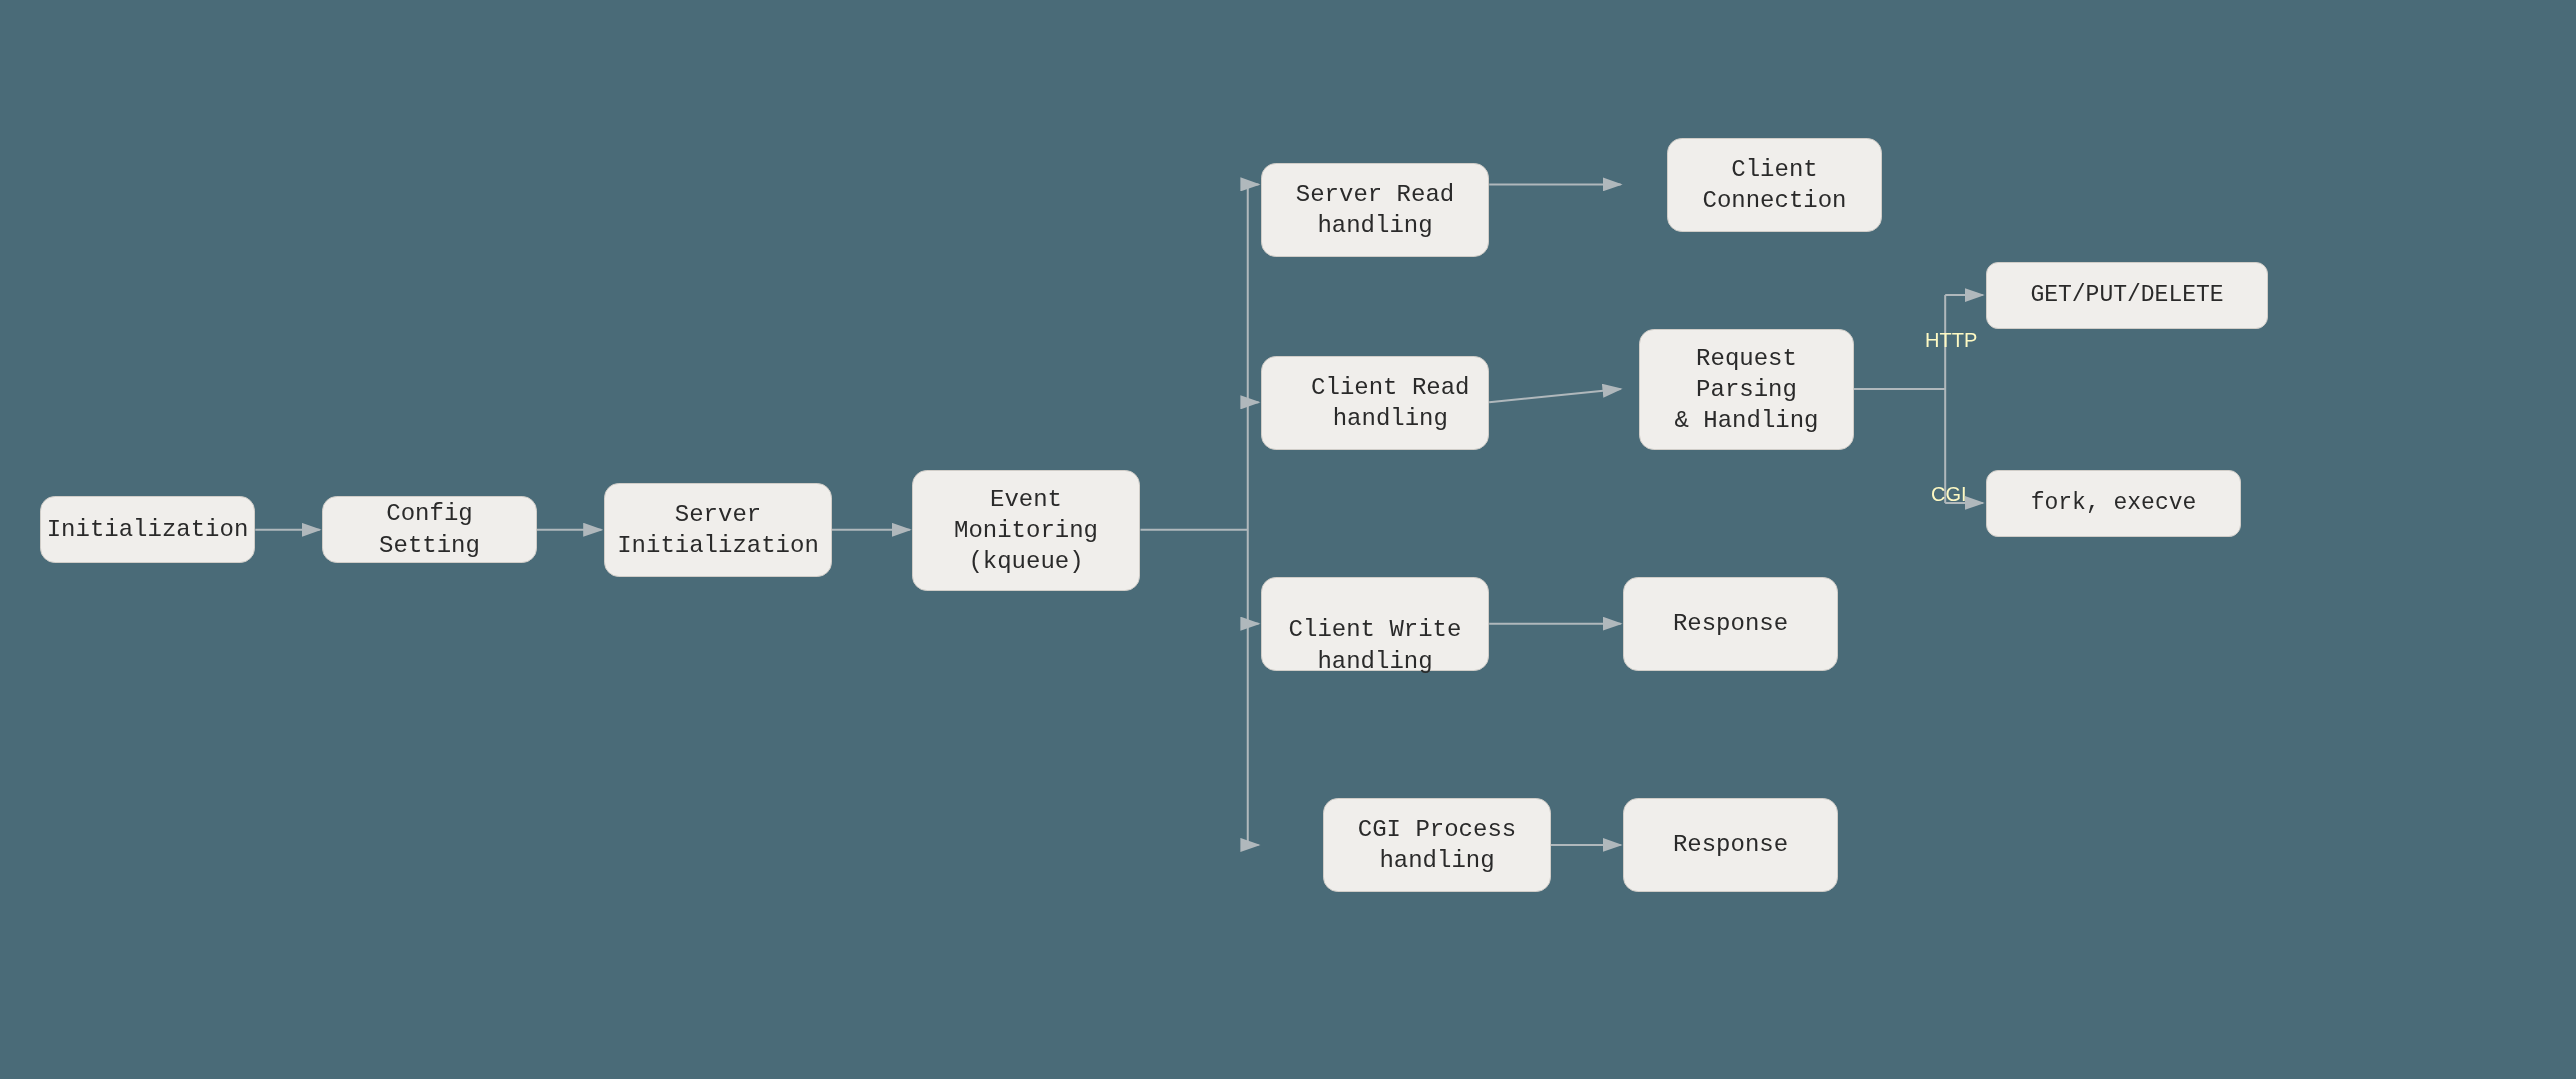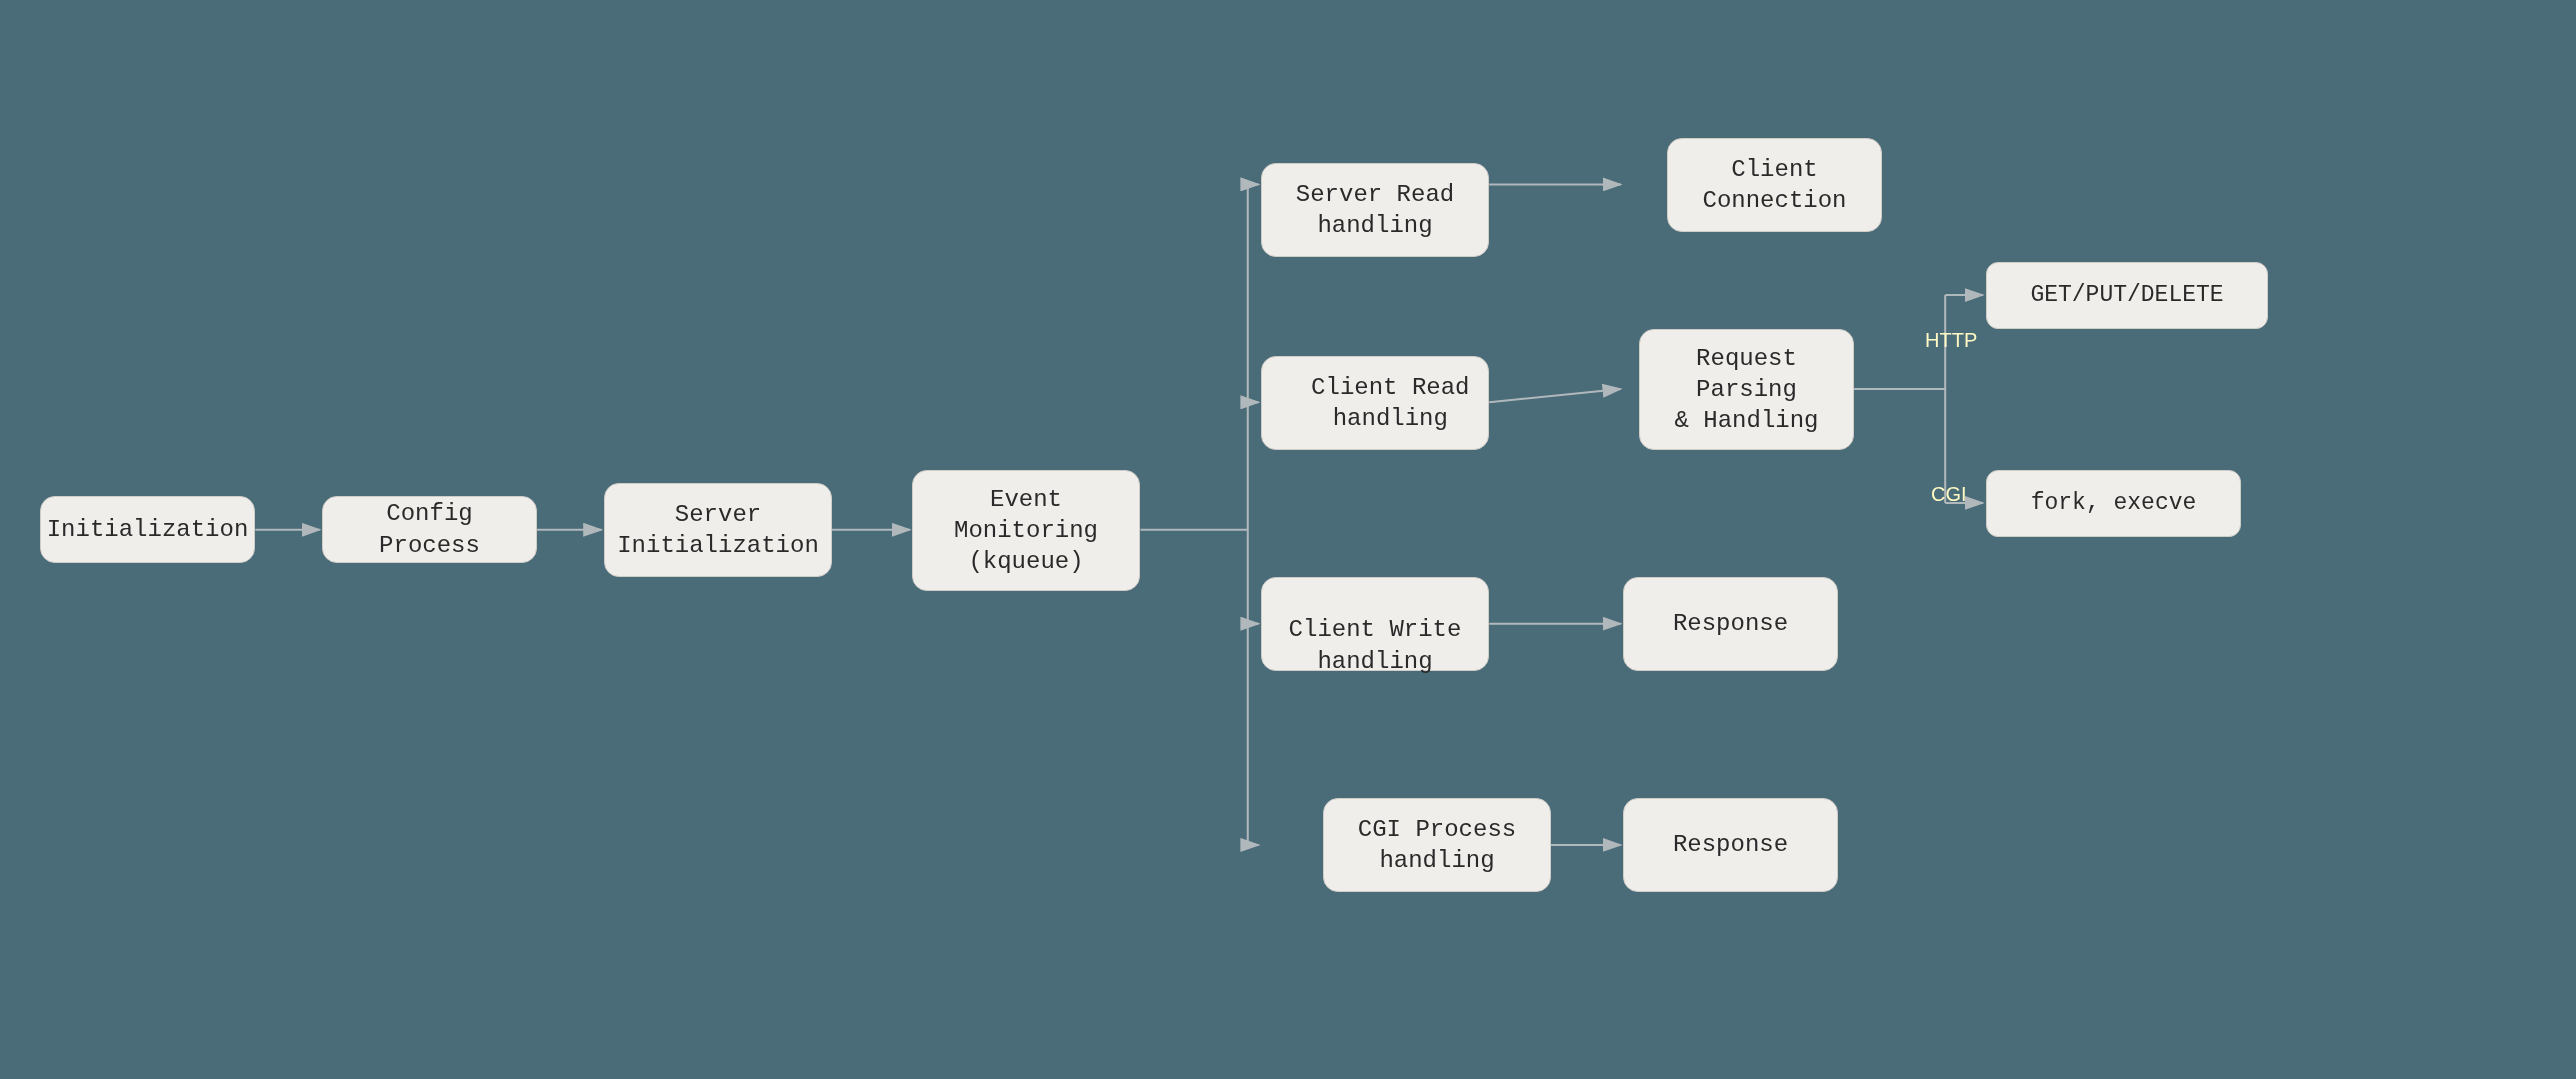--- a/index.html
+++ b/index.html
@@ -114,21 +114,21 @@
     <line x1="2900" y1="440" x2="2956" y2="440" marker-end="url(#arrowhead)"></line>
 
     <line x1="2900" y1="750" x2="2956" y2="750" marker-end="url(#arrowhead)"></line>
   </svg>
 
   <div class="node" style="left:40px; top:496px; width:215px; height:67px;">
     <span>Initialization</span>
   </div>
 
   <div class="node" style="left:322px; top:496px; width:215px; height:67px;">
-    <span>Config Process</span>
+    <span>Config Setting</span>
   </div>
 
   <div class="node" style="left:604px; top:483px; width:228px; height:94px;">
     <span style="white-space:pre-line;">Server
 Initialization</span>
   </div>
 
   <div class="node" style="left:912px; top:470px; width:228px; height:121px;">
     <span style="white-space:pre-line;">Event
 Monitoring

